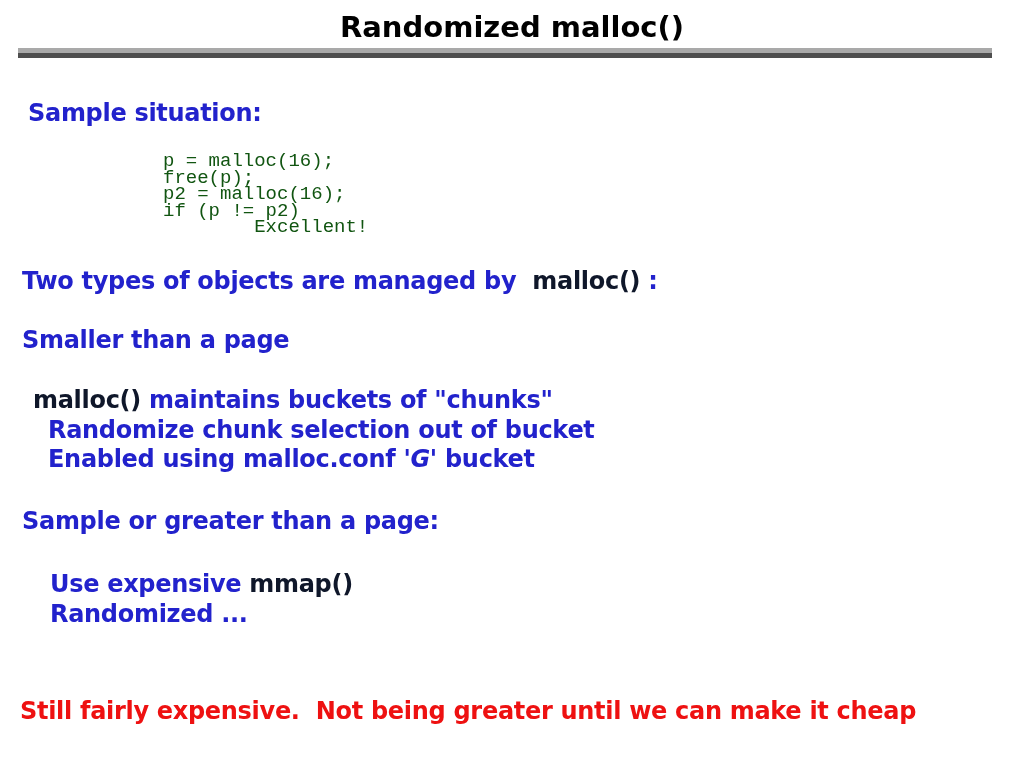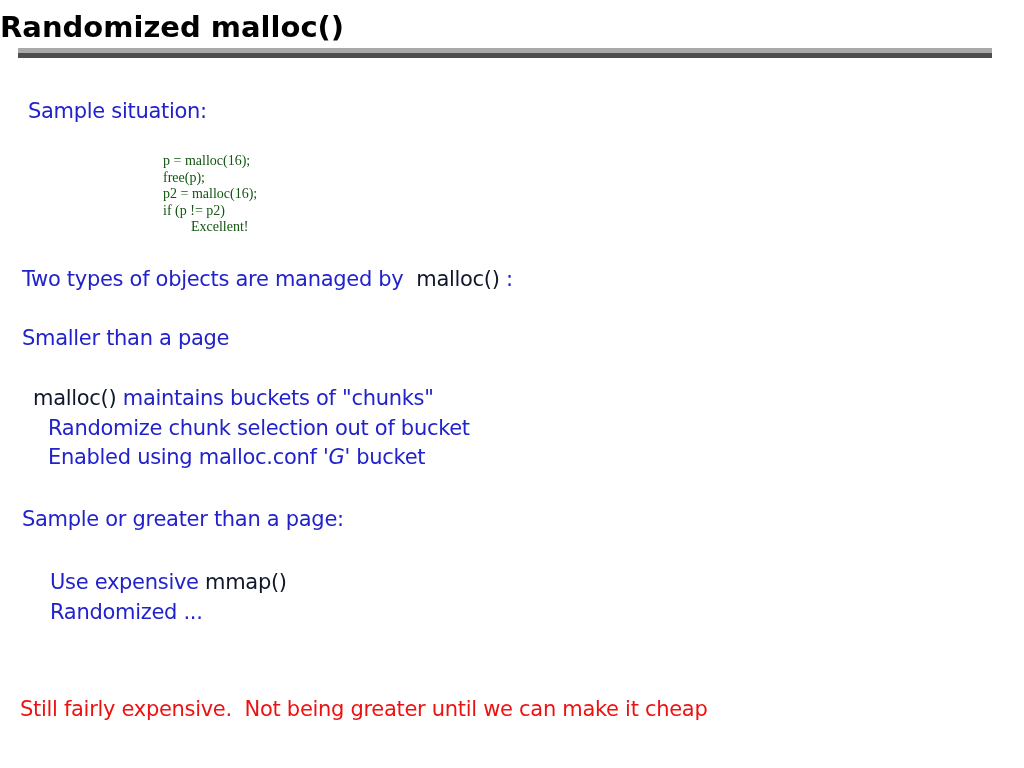--- a/index.html
+++ b/index.html
@@ -9,21 +9,21 @@
     height: 768px;
     background: #ffffff;
     font-family: "DejaVu Sans", sans-serif;
     overflow: hidden;
   }
   .title {
     position: absolute;
     top: 10px;
     left: 0;
     width: 100%;
-    text-align: left;
+    text-align: center;
     font-size: 29px;
     font-weight: bold;
     color: #000000;
   }
   .rule-top {
     position: absolute;
     left: 18px;
     top: 48px;
     width: 974px;
     height: 5px;
@@ -32,35 +32,36 @@
   .rule-bottom {
     position: absolute;
     left: 18px;
     top: 53px;
     width: 974px;
     height: 5px;
     background: #4e4e4e;
   }
   .line {
     position: absolute;
-    font-size: 21px;
+    font-size: 24px;
     color: #2222cc;
     white-space: pre;
     letter-spacing: -0.3px;
+    font-weight: bold;
   }
   .green { color: #0f172a; }
   .red   { color: #ee1111; }
   .flag  { font-style: italic; }
   .code {
     position: absolute;
     left: 163px;
     top: 153px;
     margin: 0;
-    font-family: Liberation Serif, serif;
-    font-size: 14px;
+    font-family: Liberation Mono, monospace;
+    font-size: 19px;
     line-height: 16.5px;
     color: #115511;
     white-space: pre;
   }
 </style>
 </head>
 <body>
 
 <div class="slide">
 

